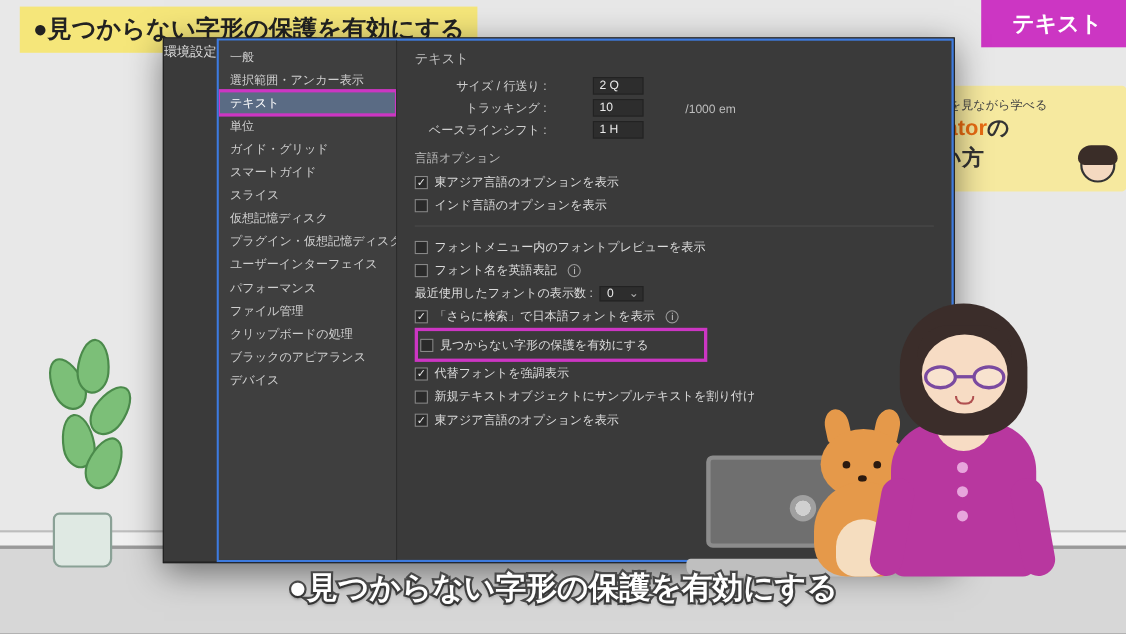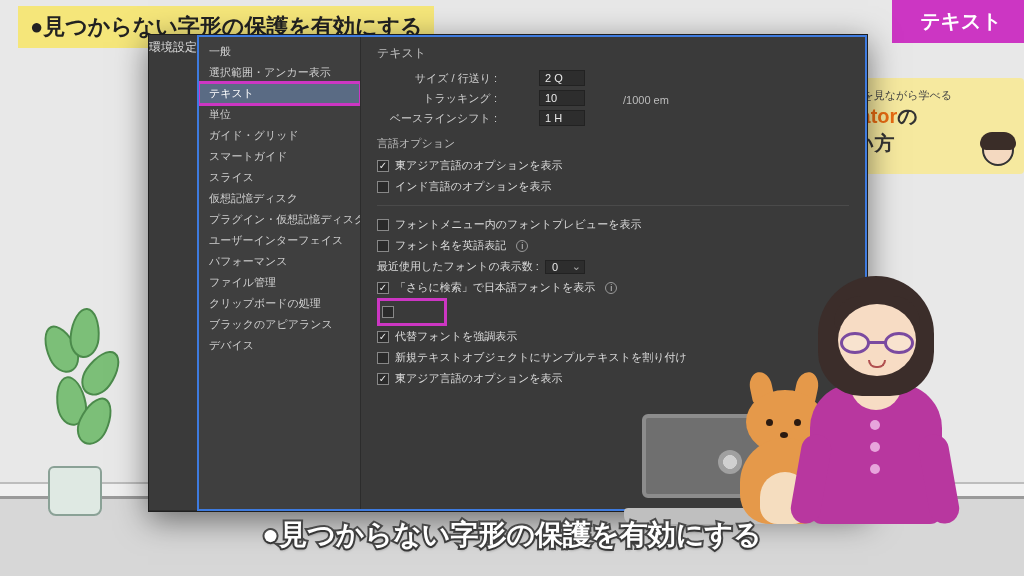--- a/index.html
+++ b/index.html
@@ -291,20 +291,21 @@
         <div id="opts2">
             <div class="chk-row">
               <span class="chk on"></span>
               <span>「さらに検索」で日本語フォントを表示</span>
               <span class="info-icon">i</span>
             </div>
             <div class="chk-row" style="padding: 0px;">
               <div class="highlight-box">
                 <div class="chk-row">
                   <span class="chk"></span>
+                  <span>見つからない字形の保護を有効にする</span>
                 </div>
               </div>
             </div>
             <div class="chk-row">
               <span class="chk on"></span>
               <span>代替フォントを強調表示</span>
             </div>
             <div class="chk-row">
               <span class="chk"></span>
               <span>新規テキストオブジェクトにサンプルテキストを割り付け</span>

